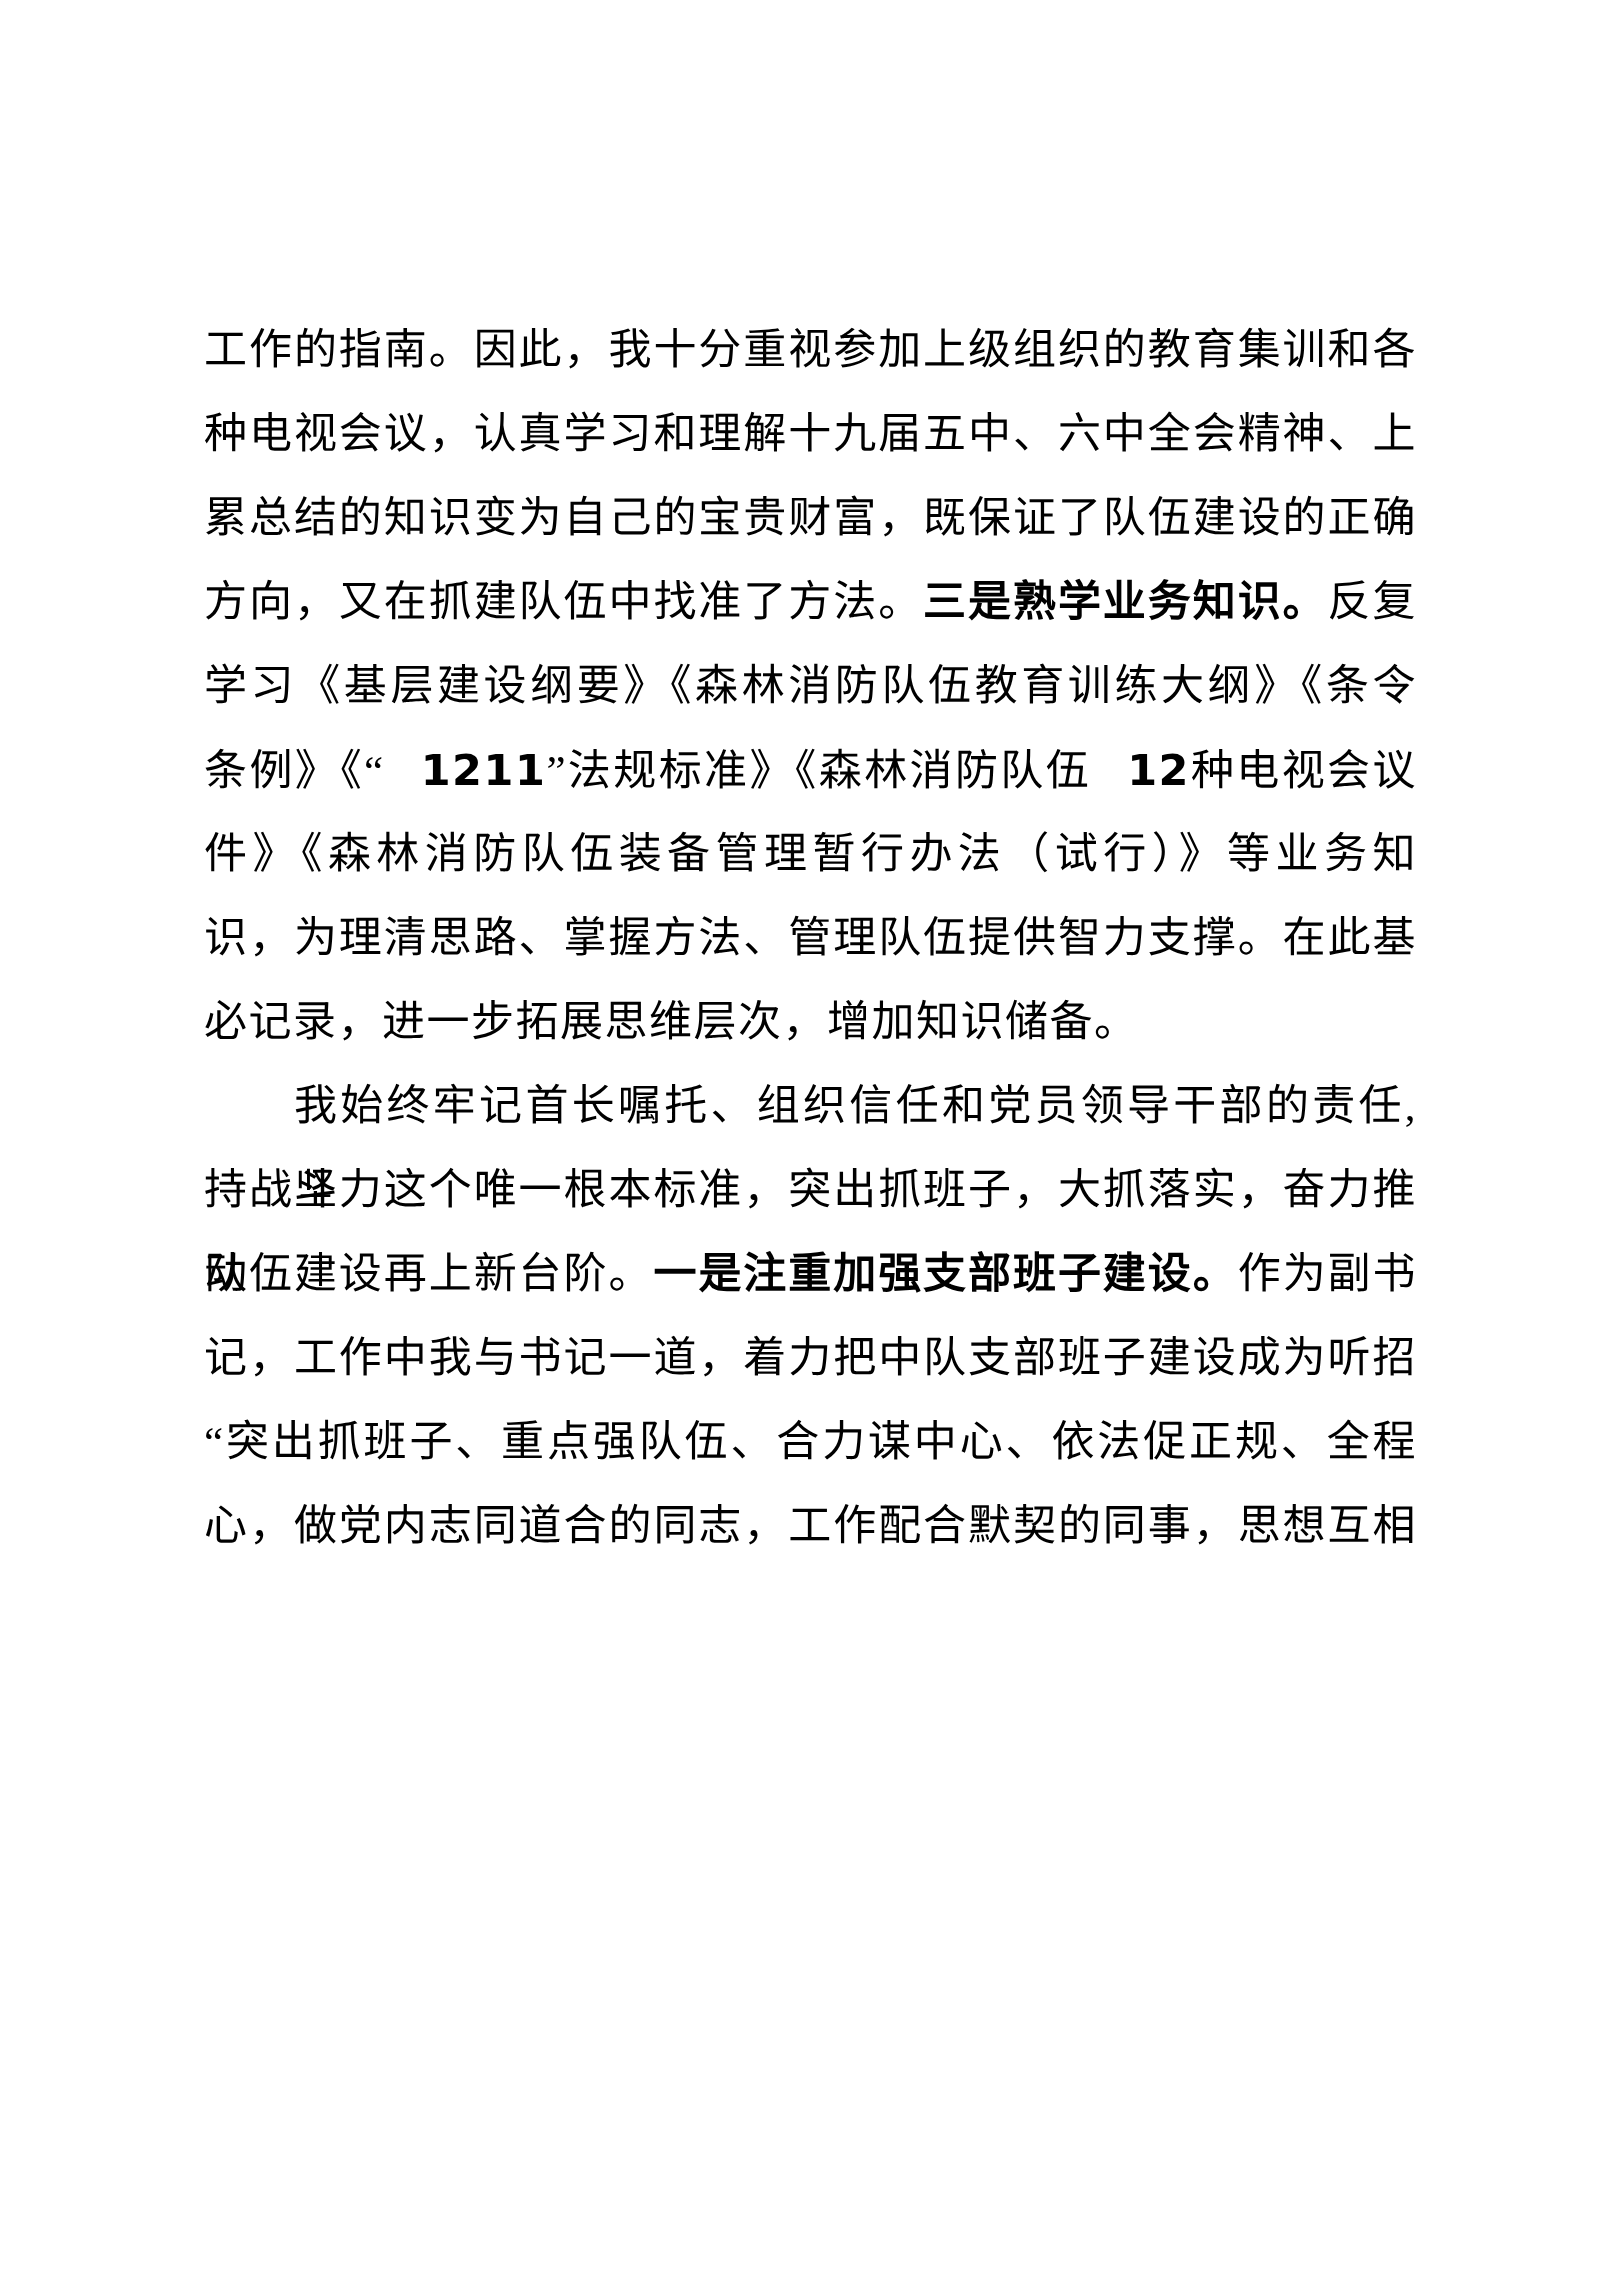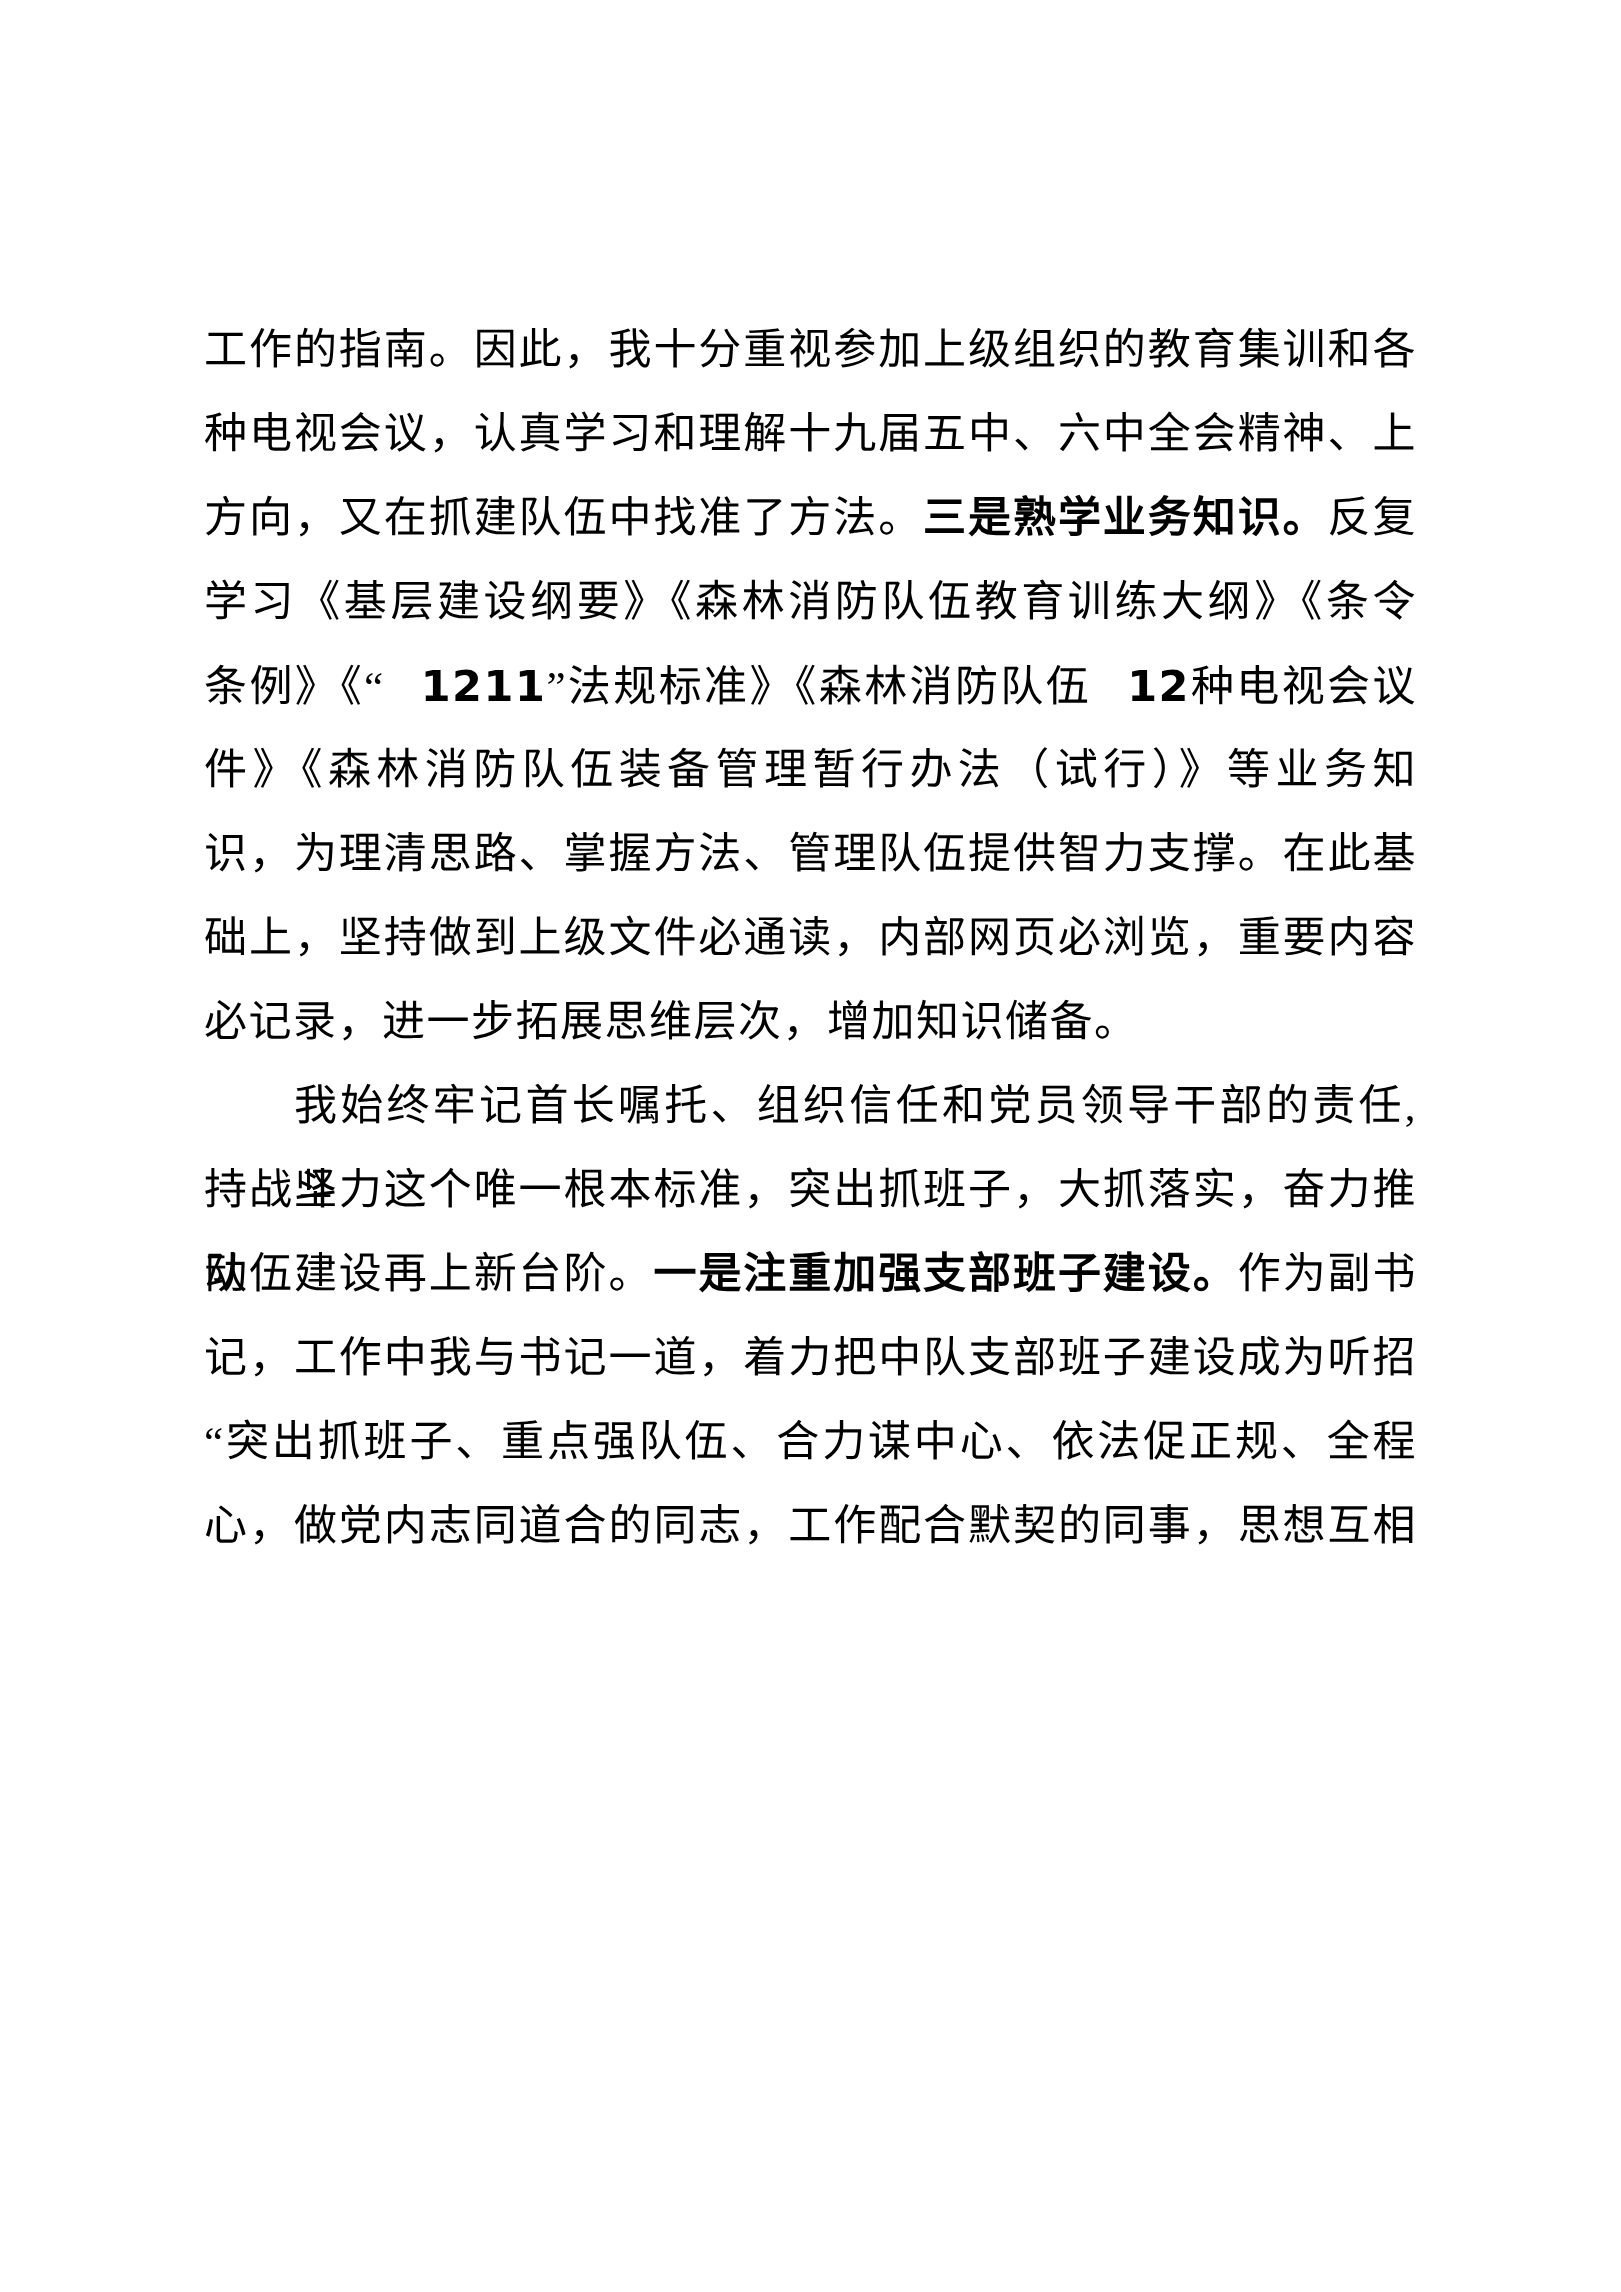--- a/index.html
+++ b/index.html
@@ -54,30 +54,30 @@
   }
 </style>
 </head>
 <body>
 
 <div class="page">
   <div class="text-block">
 
     <div class="line justify">工作的指南。因此，我十分重视参加上级组织的教育集训和各</div>
     <div class="line justify">种电视会议，认真学习和理解十九届五中、六中全会精神、上</div>
+    <div class="line justify">累总结的知识变为自己的宝贵财富，既保证了队伍建设的正确</div>
 
     <div class="line justify"><span>方向，又在抓建队伍中找准了方法。</span><span class="bold">三是熟学业务知识。</span><span>反复</span></div>
 
     <div class="line justify">学习《基层建设纲要》《森林消防队伍教育训练大纲》《条令</div>
 
     <div class="line justify"><span>条例》《“</span><span class="digits">1211</span><span>”法规标准》《森林消防队伍</span><span class="digits">12</span><span>种电视会议</span></div>
 
     <div class="line justify">件》《森林消防队伍装备管理暂行办法（试行）》等业务知</div>
     <div class="line justify">识，为理清思路、掌握方法、管理队伍提供智力支撑。在此基</div>
-    <div class="line justify">础上，坚持做到上级文件必通读，内部网页必浏览，重要内容</div>
     <div class="line">必记录，进一步拓展思维层次，增加知识储备。</div>
 
 
     <div class="line justify indent">我始终牢记首长嘱托、组织信任和党员领导干部的责任,坚</div>
     <div class="line justify">持战斗力这个唯一根本标准，突出抓班子，大抓落实，奋力推动</div>
 
     <div class="line justify"><span>队伍建设再上新台阶。</span><span class="bold">一是注重加强支部班子建设。</span><span>作为副书</span></div>
 
     <div class="line justify">记，工作中我与书记一道，着力把中队支部班子建设成为听招</div>
     <div class="line justify">“突出抓班子、重点强队伍、合力谋中心、依法促正规、全程</div>

